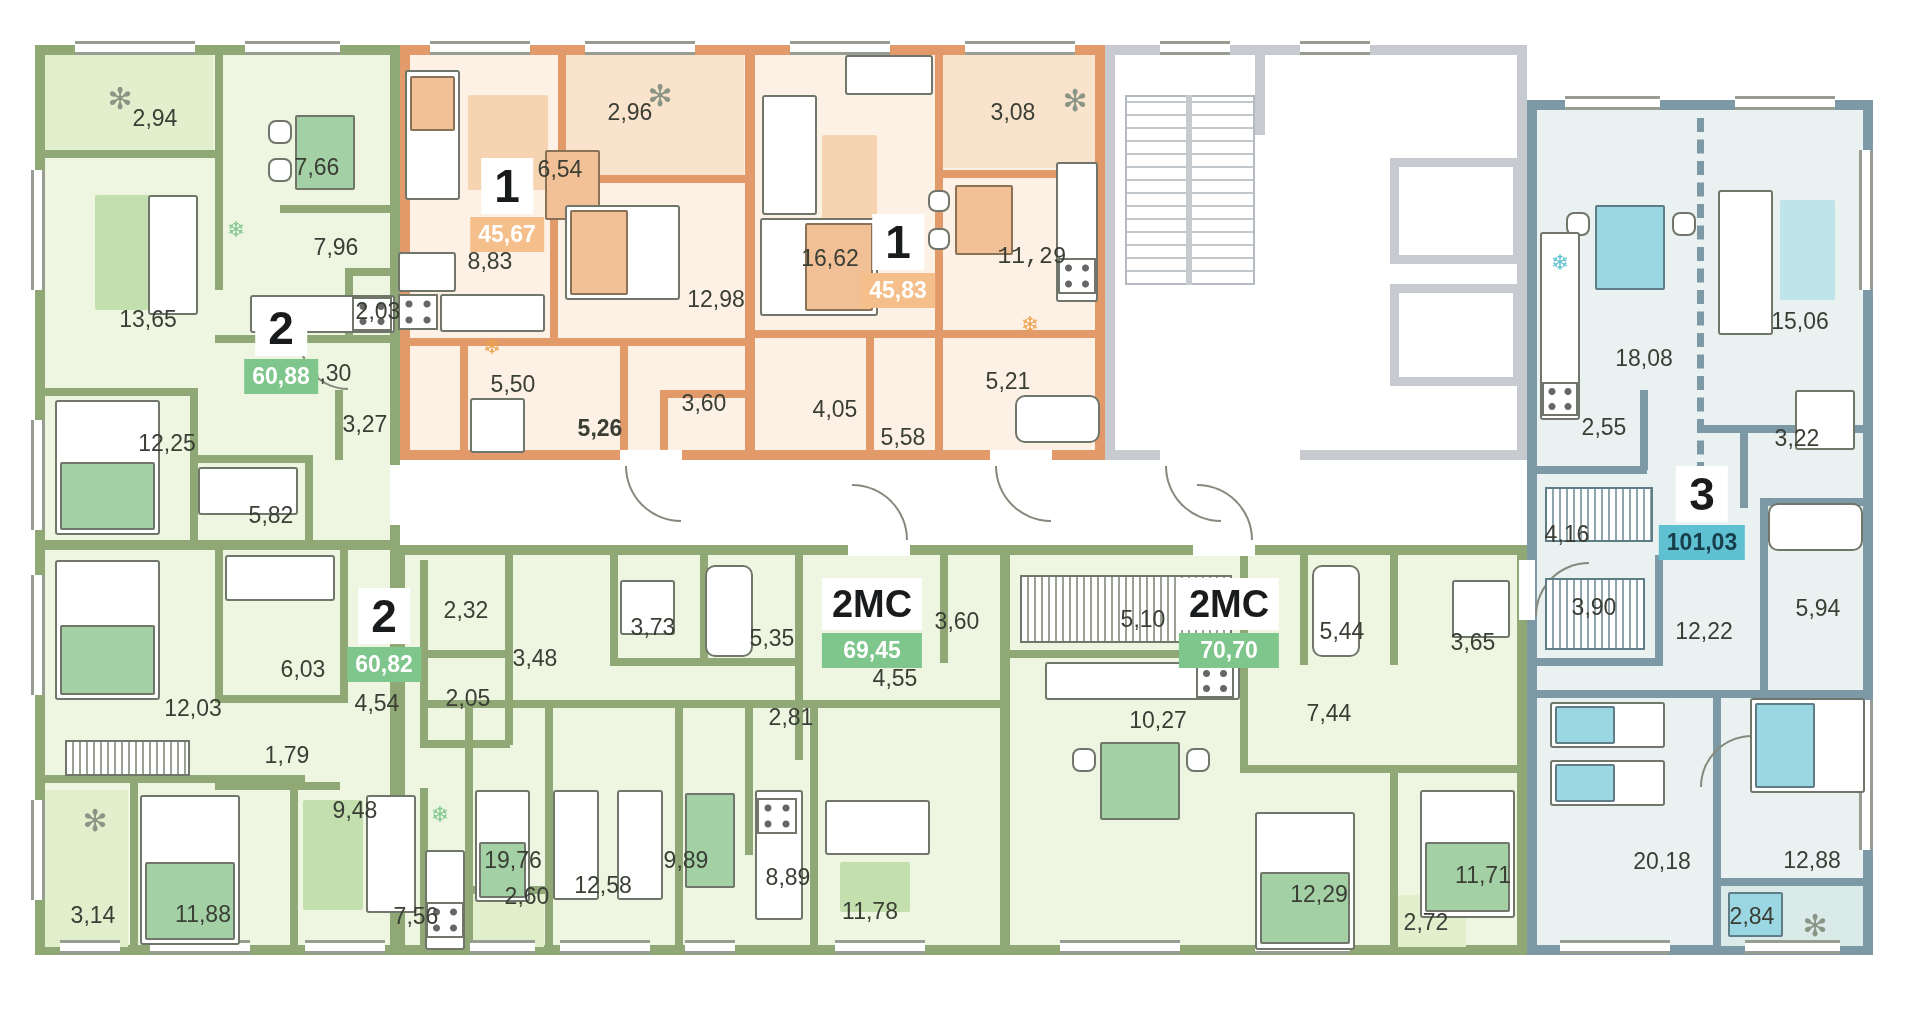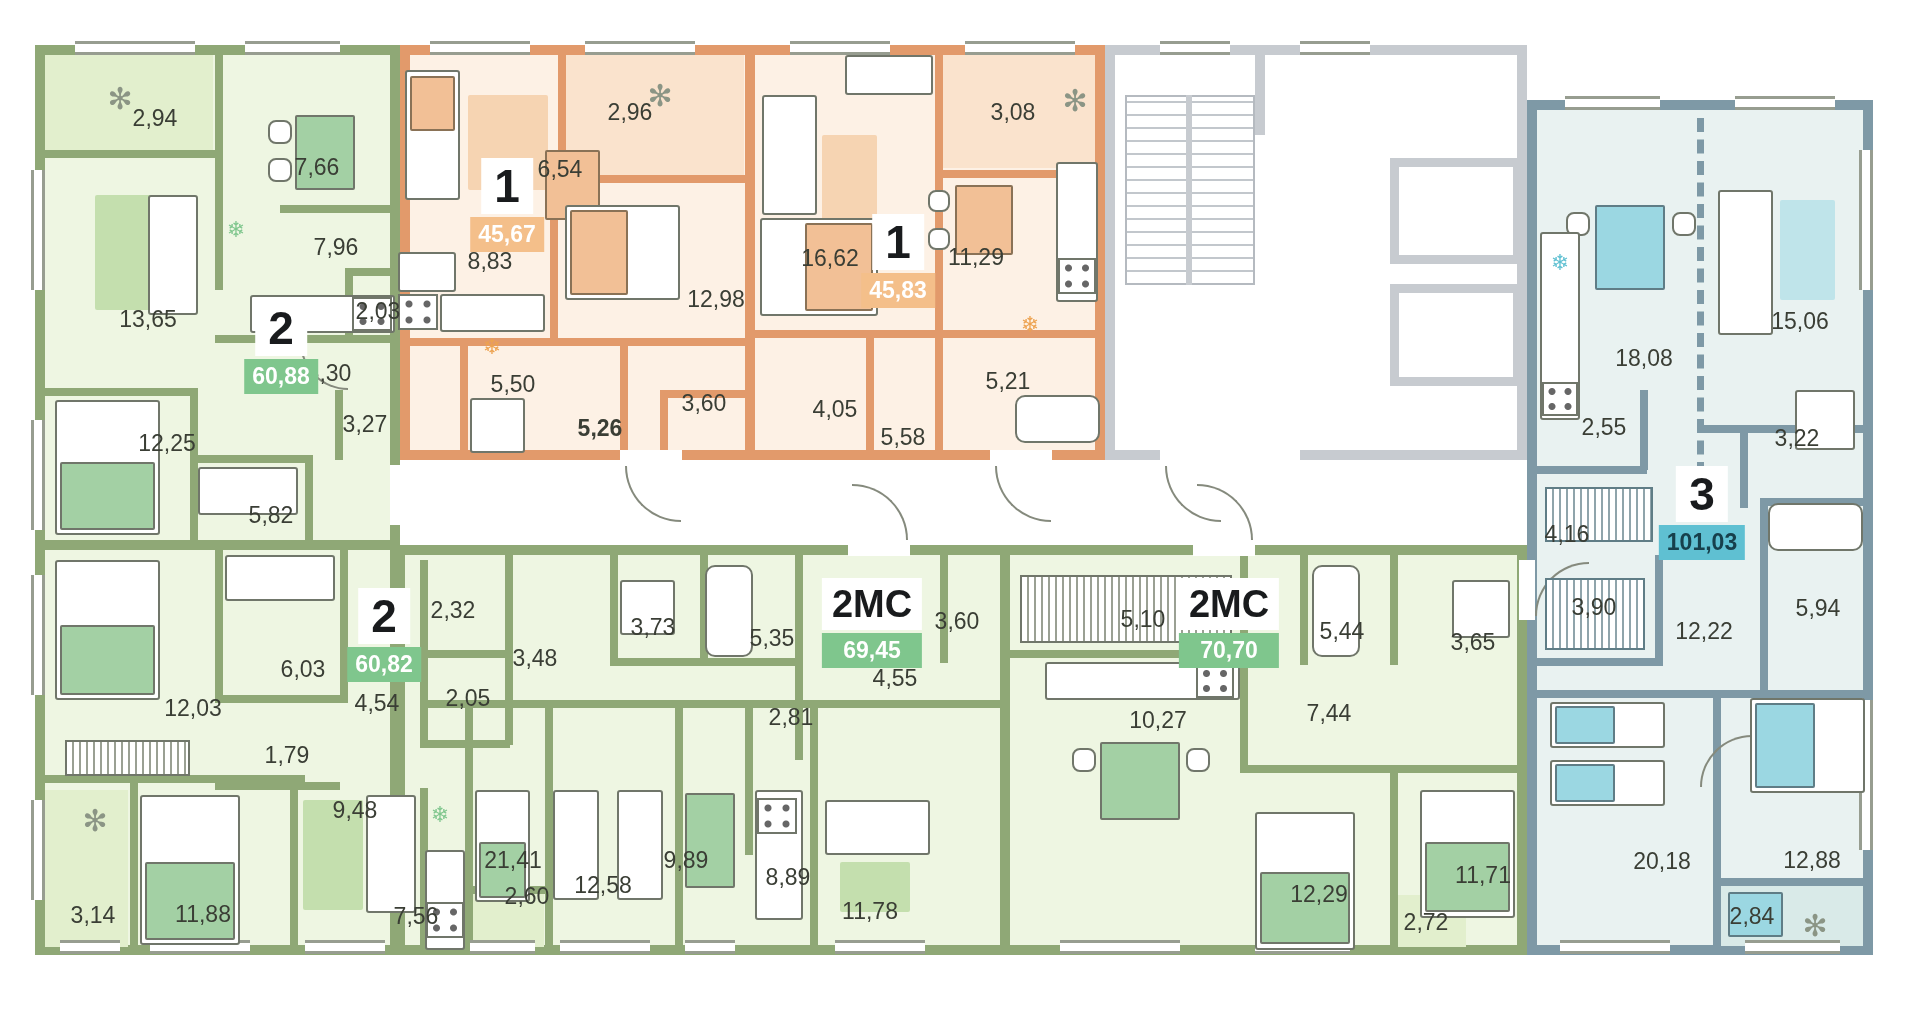--- a/index.html
+++ b/index.html
@@ -314,43 +314,43 @@
       <span class="rlabel" style="left: 630px; top: 112px;">2,96</span>
       <span class="rlabel" style="left: 560px; top: 169px;">6,54</span>
       <span class="rlabel" style="left: 490px; top: 261px;">8,83</span>
       <span class="rlabel" style="left: 716px; top: 299px;">12,98</span>
       <span class="rlabel" style="left: 513px; top: 384px;">5,50</span>
       <span class="rlabel" style="left: 704px; top: 403px;">3,60</span>
       <span class="rlabel" style="left: 600px; top: 428px; font-weight: bold;">5,26</span>
       <div class="badge orange" style="left: 898px; top: 214px;"><div class="bnum">1</div><div class="barea">45,83</div></div>
       <span class="rlabel" style="left: 1013px; top: 112px;">3,08</span>
       <span class="rlabel" style="left: 830px; top: 258px;">16,62</span>
-      <span class="rlabel" style="left: 976px; top: 257px;">11,29</span>
+      <span class="rlabel" style="left: 1032px; top: 257px; font-family: Liberation Mono, monospace;">11,29</span>
       <span class="rlabel" style="left: 835px; top: 409px;">4,05</span>
       <span class="rlabel" style="left: 903px; top: 437px;">5,58</span>
       <span class="rlabel" style="left: 1008px; top: 381px;">5,21</span>
       <div class="badge green" style="left: 384px; top: 588px;"><div class="bnum">2</div><div class="barea">60,82</div></div>
       <span class="rlabel" style="left: 303px; top: 669px;">6,03</span>
       <span class="rlabel" style="left: 193px; top: 708px;">12,03</span>
       <span class="rlabel" style="left: 377px; top: 703px;">4,54</span>
-      <span class="rlabel" style="left: 453px; top: 610px;">2,32</span>
+      <span class="rlabel" style="left: 466px; top: 610px;">2,32</span>
       <span class="rlabel" style="left: 468px; top: 698px;">2,05</span>
       <span class="rlabel" style="left: 287px; top: 755px;">1,79</span>
       <span class="rlabel" style="left: 355px; top: 810px;">9,48</span>
       <span class="rlabel" style="left: 93px; top: 915px;">3,14</span>
       <span class="rlabel" style="left: 203px; top: 914px;">11,88</span>
       <span class="rlabel" style="left: 416px; top: 916px;">7,56</span>
       <div class="badge green wide" style="left: 872px; top: 578px;"><div class="bnum">2МС</div><div class="barea">69,45</div></div>
       <span class="rlabel" style="left: 535px; top: 658px;">3,48</span>
       <span class="rlabel" style="left: 653px; top: 627px;">3,73</span>
       <span class="rlabel" style="left: 772px; top: 638px;">5,35</span>
       <span class="rlabel" style="left: 957px; top: 621px;">3,60</span>
       <span class="rlabel" style="left: 895px; top: 678px;">4,55</span>
       <span class="rlabel" style="left: 791px; top: 717px;">2,81</span>
-      <span class="rlabel" style="left: 513px; top: 860px;">21,41</span>
+      <span class="rlabel" style="left: 513px; top: 860px;">19,76</span>
       <span class="rlabel" style="left: 527px; top: 896px;">2,60</span>
       <span class="rlabel" style="left: 603px; top: 885px;">12,58</span>
       <span class="rlabel" style="left: 686px; top: 860px;">9,89</span>
       <span class="rlabel" style="left: 744px; top: 877px; margin-left: 44px;">8,89</span>
       <div class="badge green wide" style="left: 1229px; top: 578px;"><div class="bnum">2МС</div><div class="barea">70,70</div></div>
       <span class="rlabel" style="left: 1143px; top: 619px;">5,10</span>
       <span class="rlabel" style="left: 1342px; top: 631px;">5,44</span>
       <span class="rlabel" style="left: 1473px; top: 642px;">3,65</span>
       <span class="rlabel" style="left: 1329px; top: 713px;">7,44</span>
       <span class="rlabel" style="left: 1158px; top: 720px;">10,27</span>

